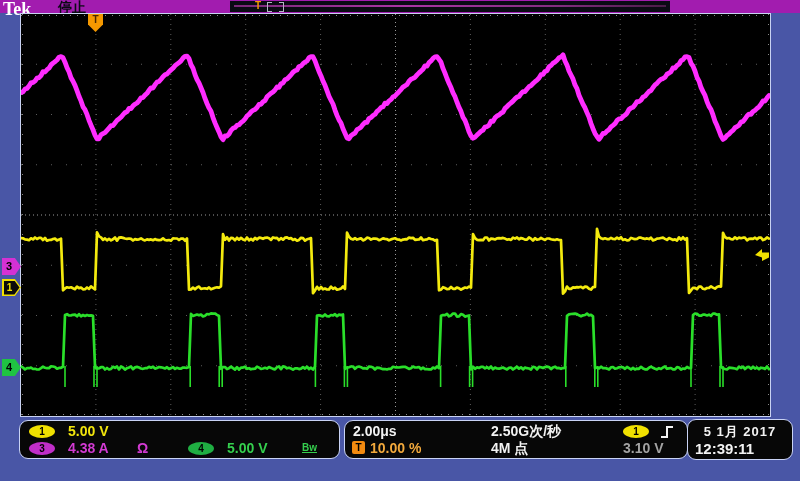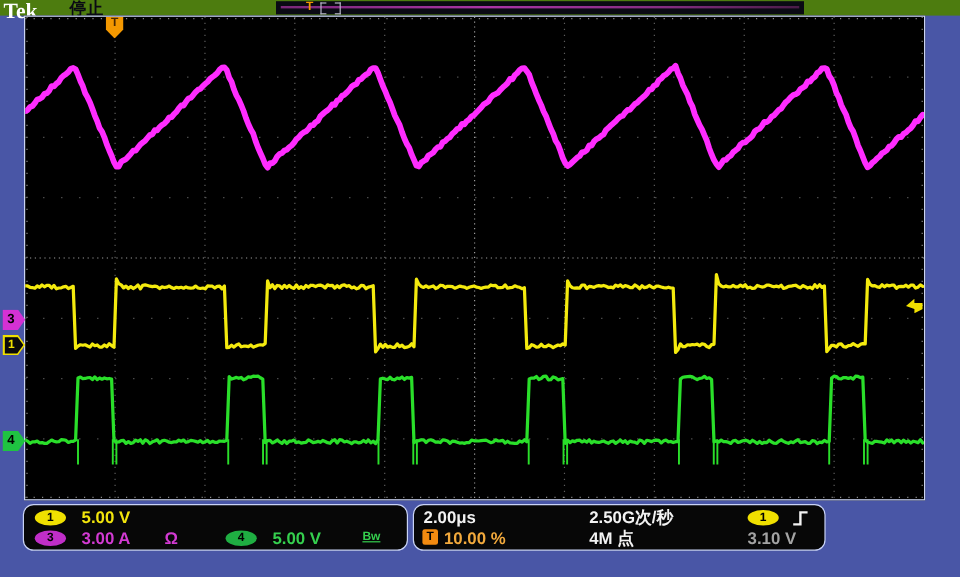--- a/index.html
+++ b/index.html
@@ -1,19 +1,19 @@
 <!DOCTYPE html>
 <html><head>
 <meta charset="utf-8">
 <style>
   html,body{margin:0;padding:0;background:#4956a6;}
   #screen{position:relative;width:800px;height:481px;background:#4956a6;overflow:hidden;
           font-family:"Liberation Sans",sans-serif;}
   
-  #topbar{position:absolute;left:0;top:0;width:800px;height:13px;background:#4d7c0f;}
+  #topbar{position:absolute;left:0;top:0;width:800px;height:13px;background:#a21caf;}
   #tek-logo{position:absolute;left:3px;top:-1px;font:bold 18px "Liberation Serif",serif;color:#ffffff;}
   #acq-status{position:absolute;left:58px;top:-1px;font:bold 14px "Liberation Sans",sans-serif;color:#0a0a14;}
   #record-bar{position:absolute;left:230px;top:1px;width:440px;height:11px;background:#0a0a14;}
   #record-line{position:absolute;left:4px;top:4px;width:432px;height:2px;
                background:linear-gradient(to right,#7a2878 0%,#aa35a5 40%,#832d80 75%,#4a1c48 100%);}
   #record-trig{position:absolute;left:25px;top:-1px;color:#f49800;font:bold 10px "Liberation Sans",sans-serif;}
   .rbrk{position:absolute;top:1px;width:4px;height:8px;}
   #rbrk-l{left:37px;border-left:1.5px solid #b4b4c4;border-top:1.5px solid #b4b4c4;border-bottom:1.5px solid #b4b4c4;}
   #rbrk-r{left:49px;border-right:1.5px solid #b4b4c4;border-top:1.5px solid #b4b4c4;border-bottom:1.5px solid #b4b4c4;}
   
@@ -139,35 +139,39 @@
     <div id="gmark1i">1</div>
   </div>
   <div id="gmark4" class="gmark">4</div>
 
   <div id="tlvl"></div>
 
   <div id="p-ch" class="panel">
     <div id="b-ch1" class="badge">1</div>
     <span id="t-ch1" class="ro">5.00 V</span>
     <div id="b-ch3" class="badge">3</div>
-    <span id="t-ch3" class="ro">3.00 A</span>
+    <span id="t-ch3" class="ro">4.38 A</span>
     <span id="t-ch3z" class="ro">Ω</span>
     <div id="b-ch4" class="badge">4</div>
     <span id="t-ch4" class="ro">5.00 V</span>
     <span id="t-bw" style="position:absolute;">Bw</span>
   </div>
 
   <div id="p-horiz" class="panel">
     <span id="t-tb" class="ro">2.00μs</span>
     <div id="b-trigT">T</div>
     <span id="t-tpos" class="ro">10.00 %</span>
     <span id="t-sr" class="ro">2.50G次/秒</span>
     <span id="t-rl" class="ro">4M 点</span>
     <div id="b-trig1" class="badge">1</div>
     <svg id="slope" width="16" height="15">
       <path d="M2 13 H8 V3 H14" fill="none" stroke="#f2f2f2" stroke-width="2"></path>
     </svg>
     <span id="t-lvl" class="ro">3.10 V</span>
   </div>
 
+  <div id="p-date" class="panel">
+    <span id="t-date" class="ro">5 1月 2017</span>
+    <span id="t-time" class="ro">12:39:11</span>
+  </div>
 
 
 </div>
 
 </body></html>

